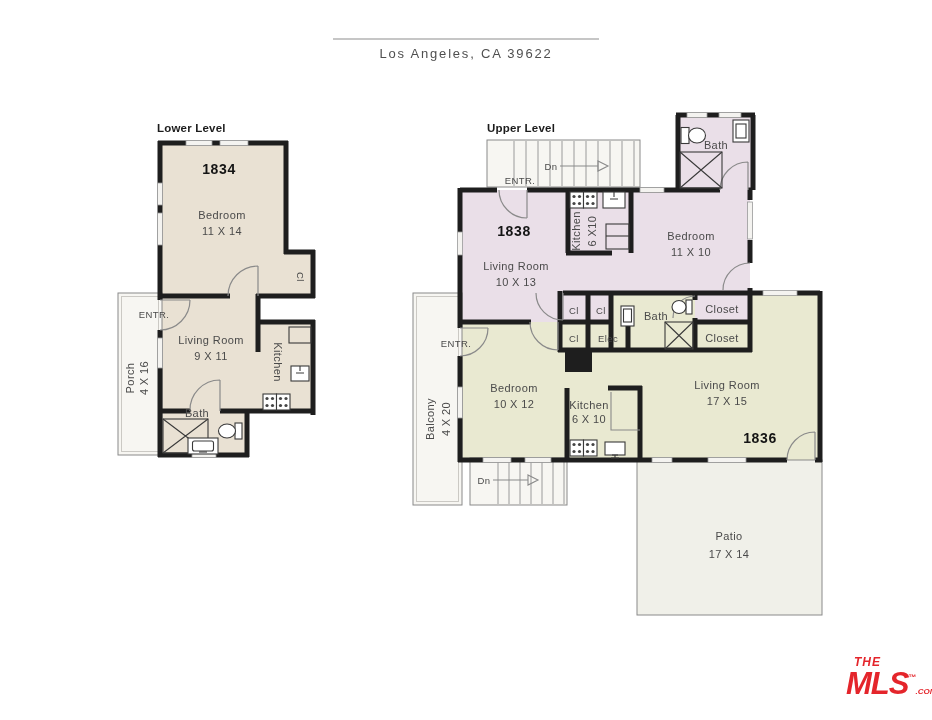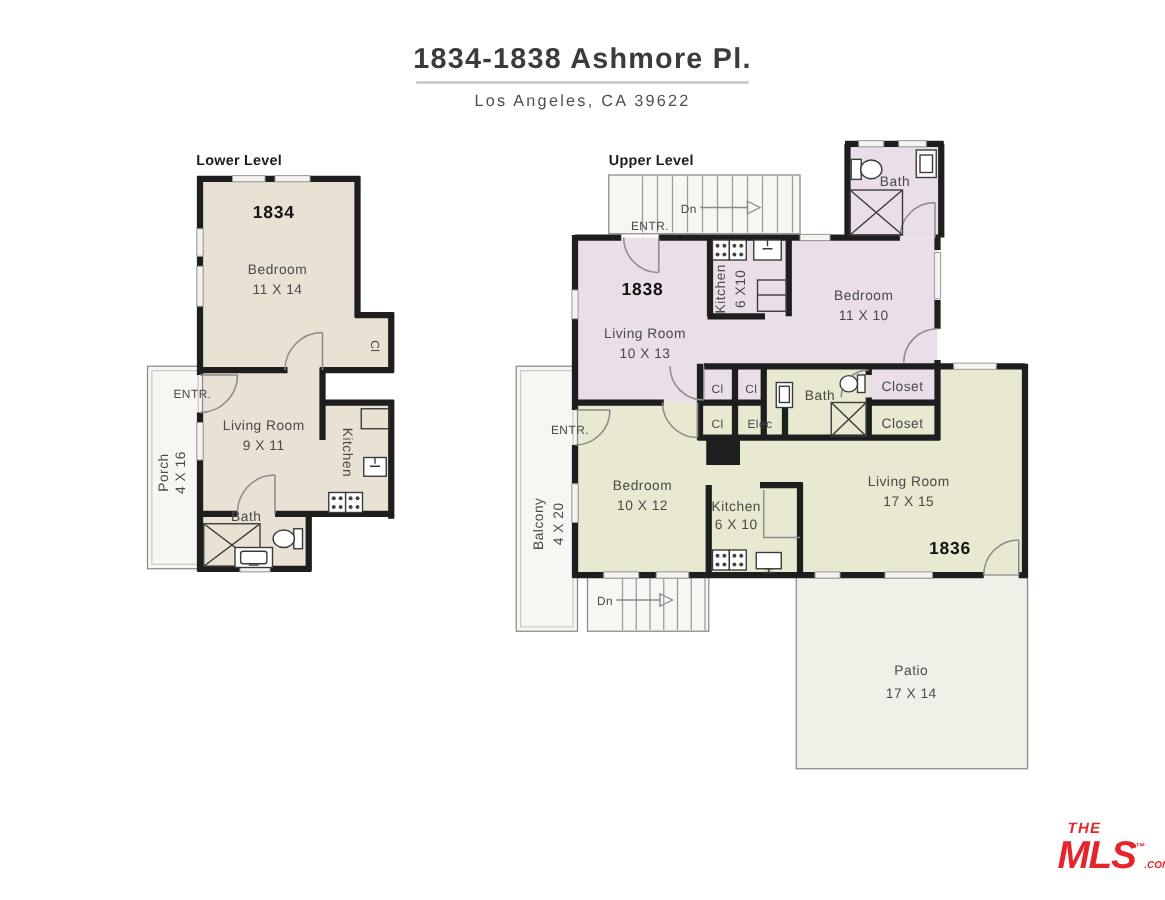--- a/index.html
+++ b/index.html
@@ -28,21 +28,20 @@
   .logo-mls{font-size:31px;letter-spacing:-1px;}
   .logo-tm{font-size:8px;vertical-align:14px;font-style:normal;}
   .logo-com{font-size:8px;letter-spacing:0;}
 </style>
 </head>
 <body>
 
 <div class="page">
 
   <div class="header">
-    <h1>1834-1838 Ashmore Pl.</h1>
     <div class="rule"></div>
     <div class="sub">Los Angeles, CA 39622</div>
   </div>
 
   <svg width="932" height="720" viewBox="0 0 932 720">
     <defs>
       <g id="burnerbox">
         <rect x="0" y="0" width="13.5" height="16" fill="#ffffff" stroke="#3a3a3a" stroke-width="1.1"></rect>
         <circle cx="4" cy="4.5" r="1.6" fill="#444"></circle>
           <circle cx="9.5" cy="4.5" r="1.6" fill="#444"></circle>

